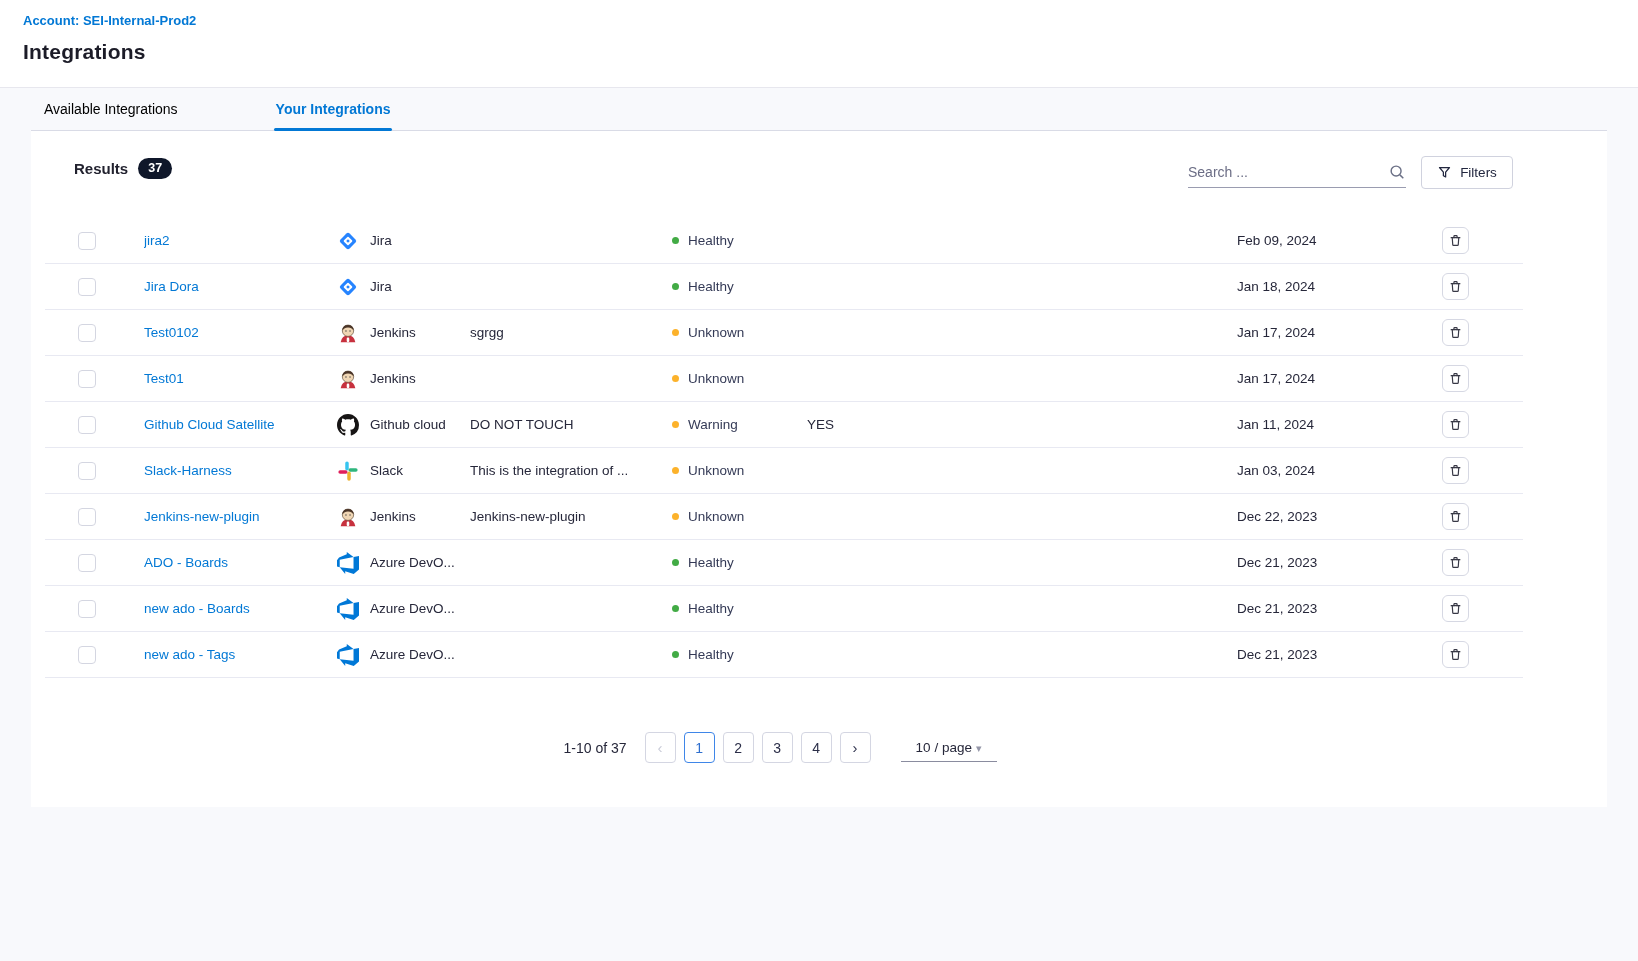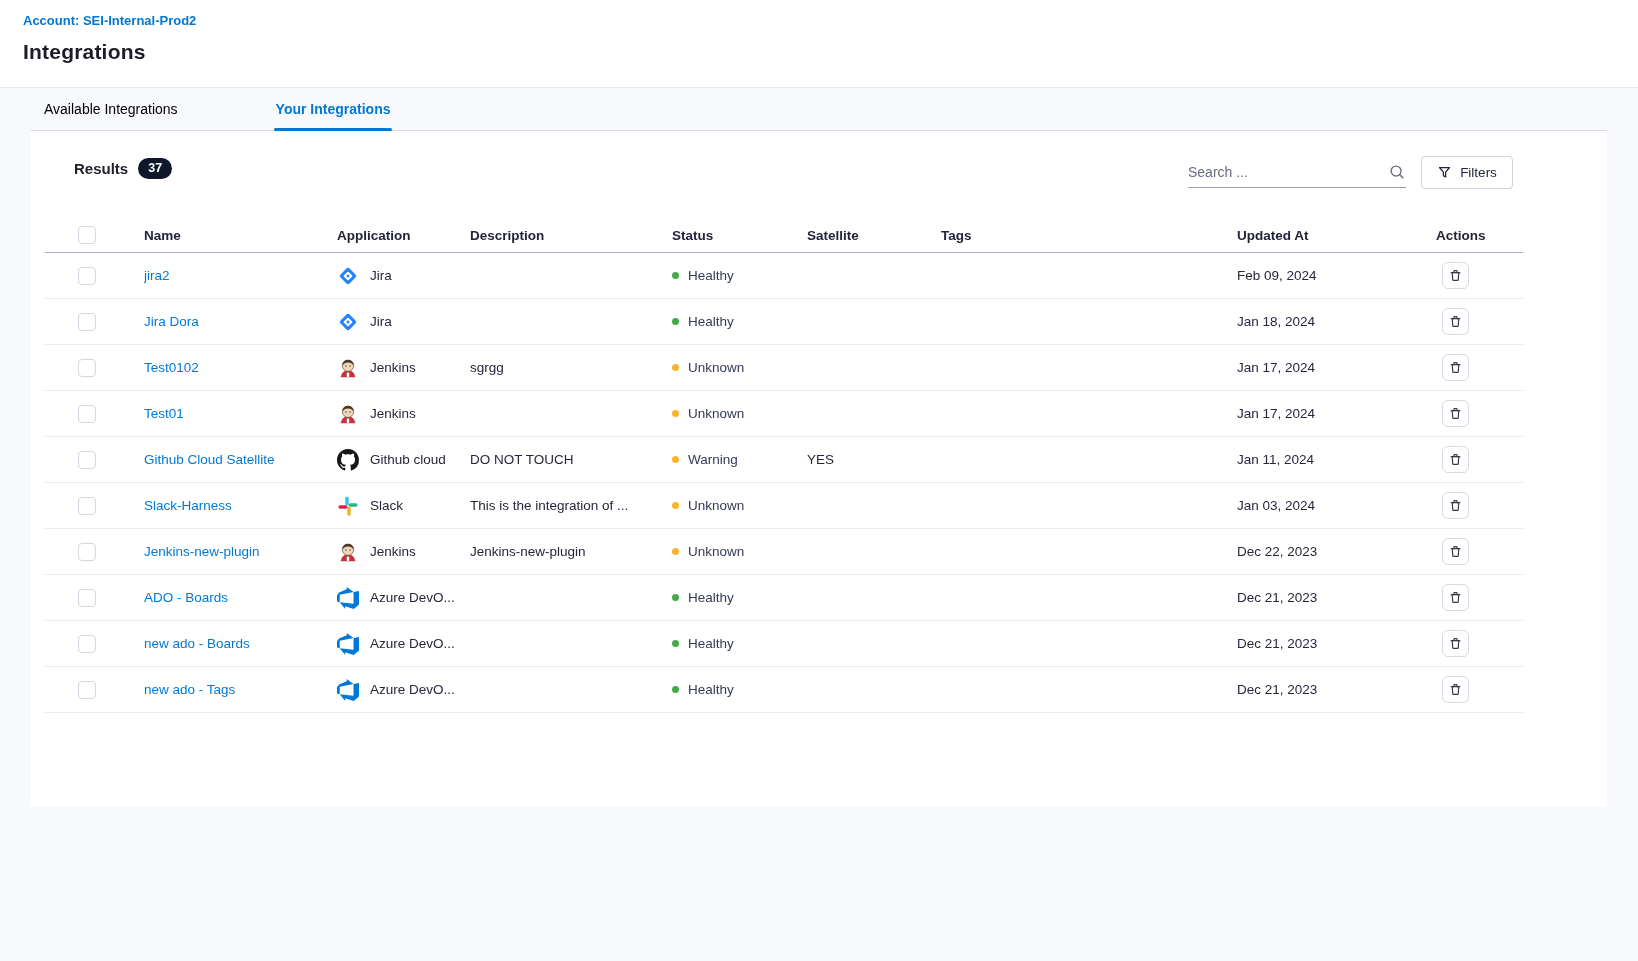--- a/index.html
+++ b/index.html
@@ -92,31 +92,20 @@
   <button class="filters-btn">
     <span style="display:inline-flex;">
       <svg width="15" height="15" viewBox="0 0 24 24" fill="none" stroke="#22273f" stroke-width="2" stroke-linejoin="round">
           <path d="M4 4h16l-6.2 7.5V19l-3.6-1.8v-5.7z"></path>
         </svg>
     </span>
     <span>Filters</span>
   </button>
 
   <div class="table">
-    <div class="trow head">
-      <div class="cell c-check"><span class="checkbox"></span></div>
-      <div class="cell">Name</div>
-      <div class="cell">Application</div>
-      <div class="cell">Description</div>
-      <div class="cell">Status</div>
-      <div class="cell">Satellite</div>
-      <div class="cell">Tags</div>
-      <div class="cell">Updated At</div>
-      <div class="cell">Actions</div>
-    </div>
     <div id="table-body">
         <div class="trow">
           <div class="cell c-check"><span class="checkbox"></span></div>
           <div class="cell c-name"><a class="link">jira2</a></div>
           <div class="cell c-app">
             <span class="app-icon">
               <svg viewBox="0 0 24 24">
                 <rect x="5" y="5" width="14" height="14" rx="2.5" transform="rotate(45 12 12)" fill="#2684FF"></rect>
                 <rect x="8.4" y="8.4" width="7.2" height="7.2" rx="1" transform="rotate(45 12 12)" fill="#fff"></rect>
                 <rect x="10.6" y="10.6" width="2.8" height="2.8" transform="rotate(45 12 12)" fill="#2684FF"></rect>
@@ -439,14 +428,33 @@
                   <path d="M9.5 7.5V5.2a1 1 0 0 1 1-1h3a1 1 0 0 1 1 1v2.3"></path>
                   <path d="M6.8 7.5l.8 11.3a1.2 1.2 0 0 0 1.2 1.1h6.4a1.2 1.2 0 0 0 1.2-1.1l.8-11.3"></path>
                 </svg>
               </span>
             </button>
           </div>
         </div>
       </div>
   </div>
 
+  <div class="pagination">
+    <span class="range-text">1-10 of 37</span>
+    <button class="pg-btn arrow-prev">
+        <span>‹</span>
+      </button>
+    <span id="page-buttons" style="display:flex; gap:8px;">
+        <button class="pg-btn active">1</button>
+        <button class="pg-btn">2</button>
+        <button class="pg-btn">3</button>
+        <button class="pg-btn">4</button>
+      </span>
+    <button class="pg-btn arrow-next">
+        <span>›</span>
+      </button>
+    <div class="page-size">
+      <span>10 / page</span>
+      <span class="chev">▾</span>
+    </div>
+  </div>
 
 </div>
 
 </body></html>

